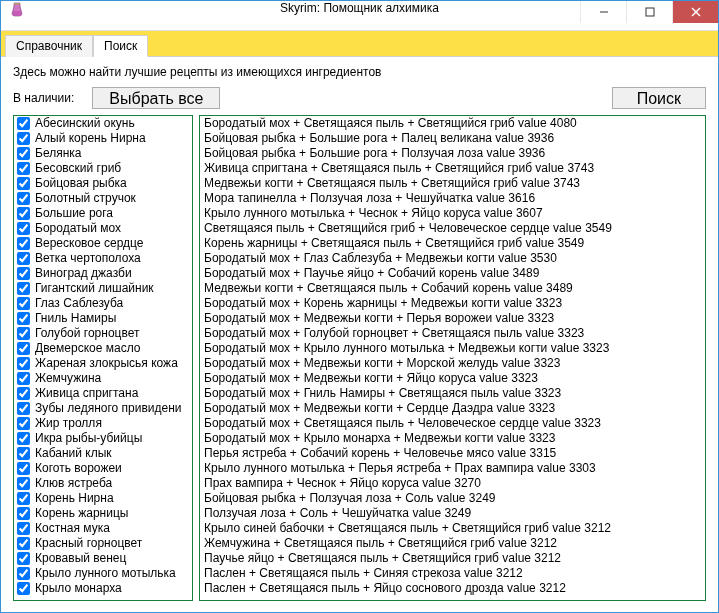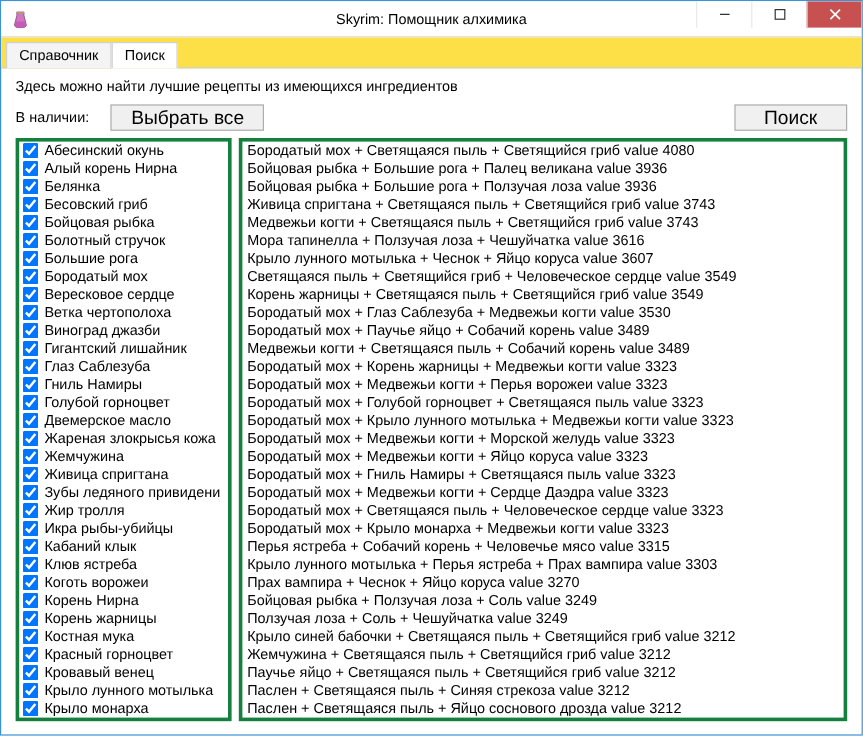--- a/index.html
+++ b/index.html
@@ -10,21 +10,20 @@
     background: #fff;
     width: 719px;
     height: 613px;
     overflow: hidden;
     border: 1px solid #3a93d6;
   }
   .titlebar {
     height: 30px;
     background: #fff;
     display: flex;
-    align-items: center;
     position: relative;
     border-bottom: 1px solid #e0e0e0;
   }
   .titlebar .icon {
     width: 16px; height: 16px;
     margin-left: 8px;
     display: inline-block;
   }
   .titlebar .title {
     position: absolute;
@@ -97,21 +96,21 @@
     height: 22px;
   }
   .spacer { flex: 1; }
   .content {
     display: flex;
     gap: 6px;
     padding: 0 12px 12px 12px;
     height: 498px;
   }
   .listbox {
-    border: 3px solid #15803d;
+    border: 1px solid #15803d;
     background: #fff;
     overflow-y: scroll;
     overflow-x: hidden;
     font-size: 12px;
     line-height: 15px;
   }
   .ingredients { width: 180px; }
   .recipes { flex: 1; }
   .check-row {
     display: flex;
@@ -274,25 +273,25 @@
       <label class="check-row">
         <input type="checkbox" checked="" style="">
         <span>Икра рыбы-убийцы</span>
       </label>
       <label class="check-row">
         <input type="checkbox" checked="" style="">
         <span>Кабаний клык</span>
       </label>
       <label class="check-row">
         <input type="checkbox" checked="" style="">
+        <span>Коготь ворожеи</span>
+      </label>
+      <label class="check-row">
+        <input type="checkbox" checked="" style="">
         <span>Клюв ястреба</span>
-      </label>
-      <label class="check-row">
-        <input type="checkbox" checked="" style="">
-        <span>Коготь ворожеи</span>
       </label>
       <label class="check-row">
         <input type="checkbox" checked="" style="">
         <span>Корень Нирна</span>
       </label>
       <label class="check-row">
         <input type="checkbox" checked="" style="">
         <span>Корень жарницы</span>
       </label>
       <label class="check-row">

